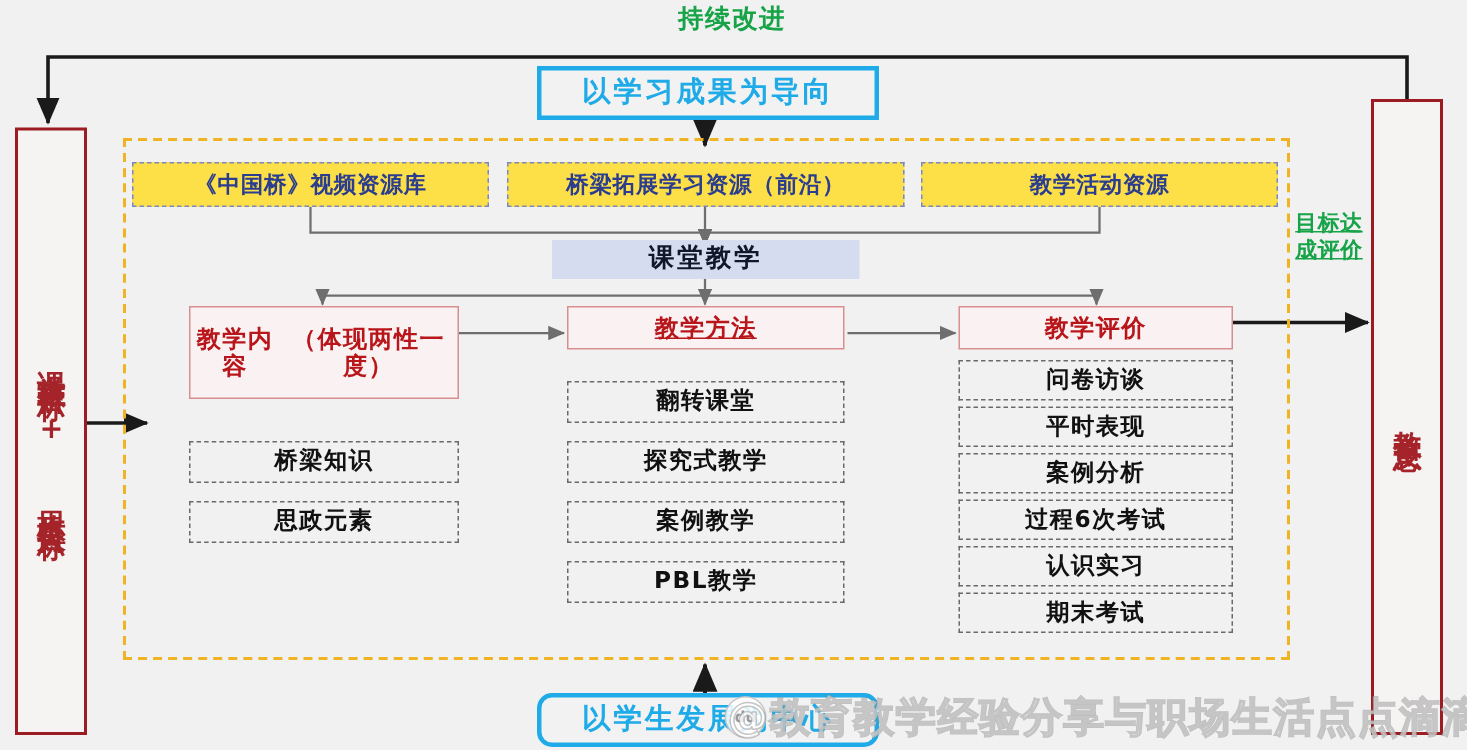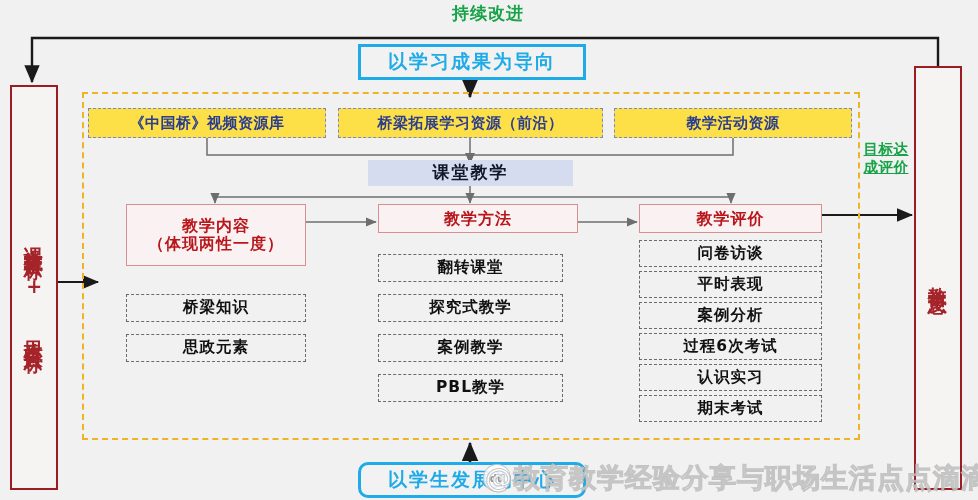--- a/index.html
+++ b/index.html
@@ -149,28 +149,28 @@
   <div class="abs green-side" style="left:862px;top:140px;width:48px;height:70px;">
     <span style="word-break:break-all;text-decoration:underline;">目标达成评价</span>
   </div>
 
   <div class="abs ctr res-box" style="left:88px;top:108px;width:238px;height:30px;">《中国桥》视频资源库</div>
   <div class="abs ctr res-box" style="left:338px;top:108px;width:265px;height:30px;text-align:center;">桥梁拓展学习资源（前沿）</div>
   <div class="abs ctr res-box" style="left:614px;top:108px;width:238px;height:30px;">教学活动资源</div>
 
   <div class="abs ctr lav-band" style="left:368px;top:160px;width:205px;height:26px;">课堂教学</div>
 
-  <div class="abs ctr red-head" style="left:126px;top:204px;width:180px;height:62px;flex-direction:column;">
+  <div class="abs ctr red-head" style="left:126px;top:204px;width:180px;height:62px;flex-direction:row;">
     <span>教学内容</span>
     <span>（体现两性一度）</span>
   </div>
   <div class="abs ctr item-box" style="left:126px;top:294px;width:180px;height:28px;">桥梁知识</div>
   <div class="abs ctr item-box" style="left:126px;top:334px;width:180px;height:28px;">思政元素</div>
 
-  <div class="abs ctr red-head" style="left:378px;top:204px;width:200px;height:29px;">教学方法</div>
+  <div class="abs ctr red-head" style="left:378px;top:204px;width:185px;height:29px;text-decoration:underline;">教学方法</div>
   <div class="abs ctr item-box" style="left:378px;top:254px;width:185px;height:28px;">翻转课堂</div>
   <div class="abs ctr item-box" style="left:378px;top:294px;width:185px;height:28px;">探究式教学</div>
   <div class="abs ctr item-box" style="left:378px;top:334px;width:185px;height:28px;">案例教学</div>
   <div class="abs ctr item-box" style="left:378px;top:374px;width:185px;height:28px;">PBL教学</div>
 
   <div class="abs ctr red-head" style="left:639px;top:204px;width:183px;height:29px;">教学评价</div>
   <div class="abs ctr item-box" style="left:639px;top:240px;width:183px;height:27px;">问卷访谈</div>
   <div class="abs ctr item-box" style="left:639px;top:271px;width:183px;height:27px;">平时表现</div>
   <div class="abs ctr item-box" style="left:639px;top:302px;width:183px;height:27px;">案例分析</div>
   <div class="abs ctr item-box" style="left:639px;top:333px;width:183px;height:27px;">过程6次考试</div>

